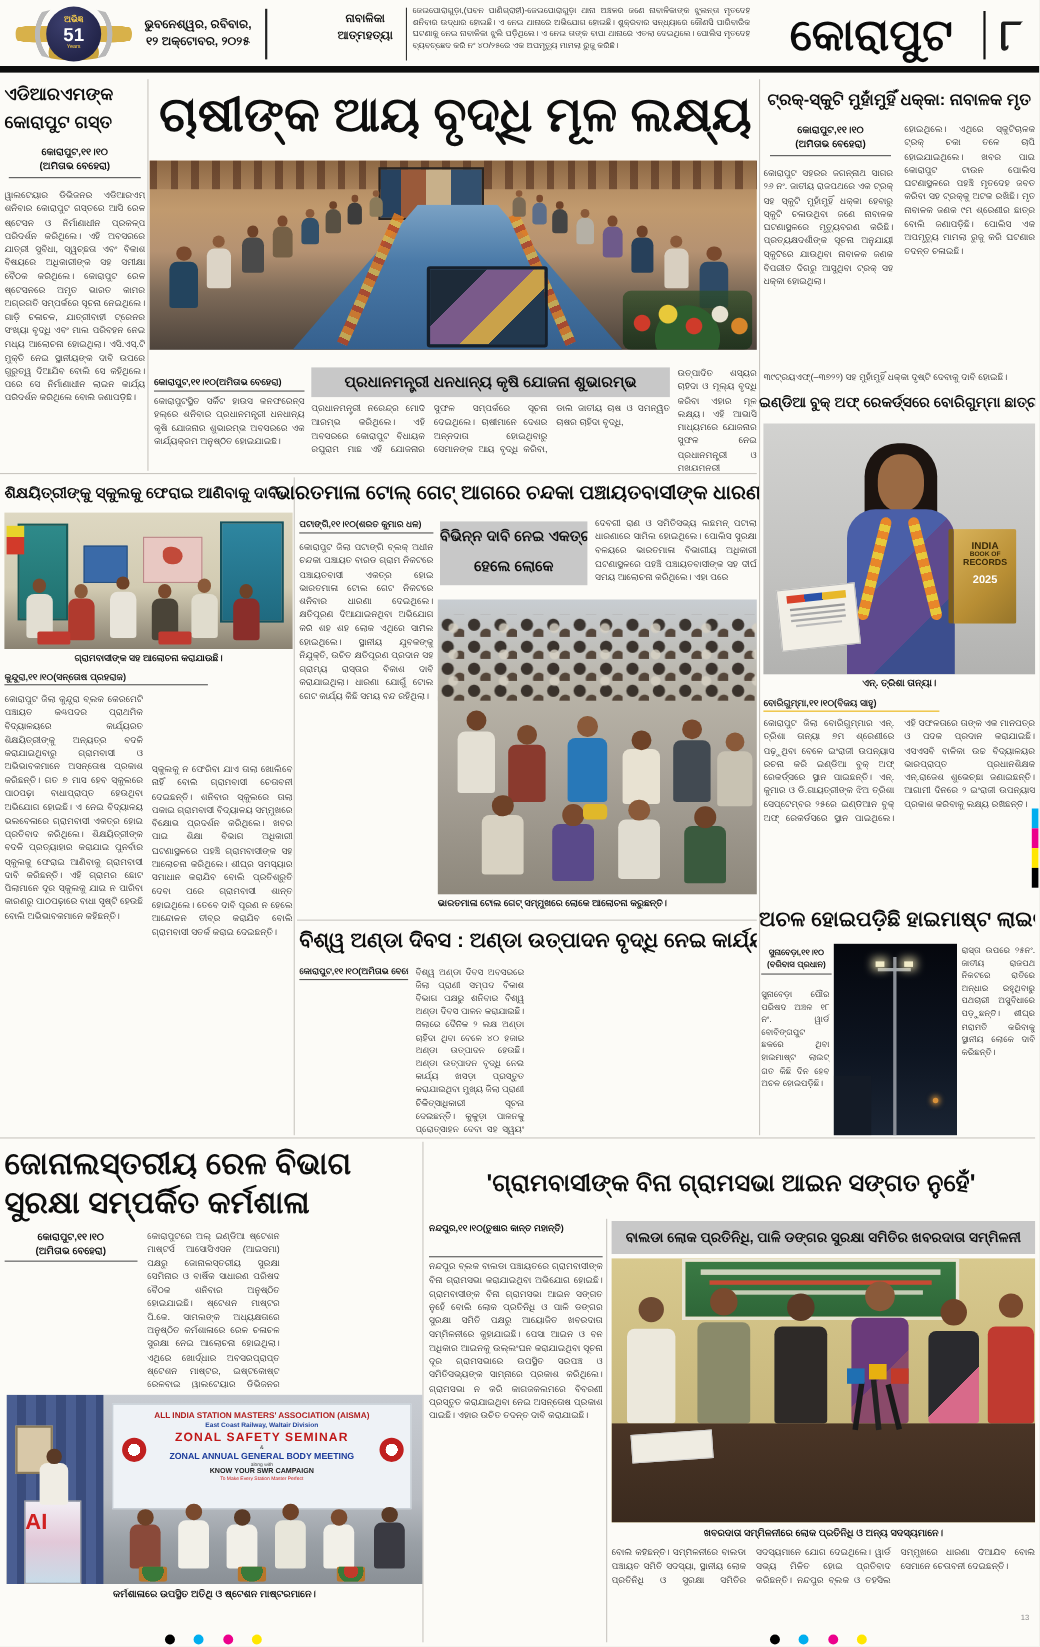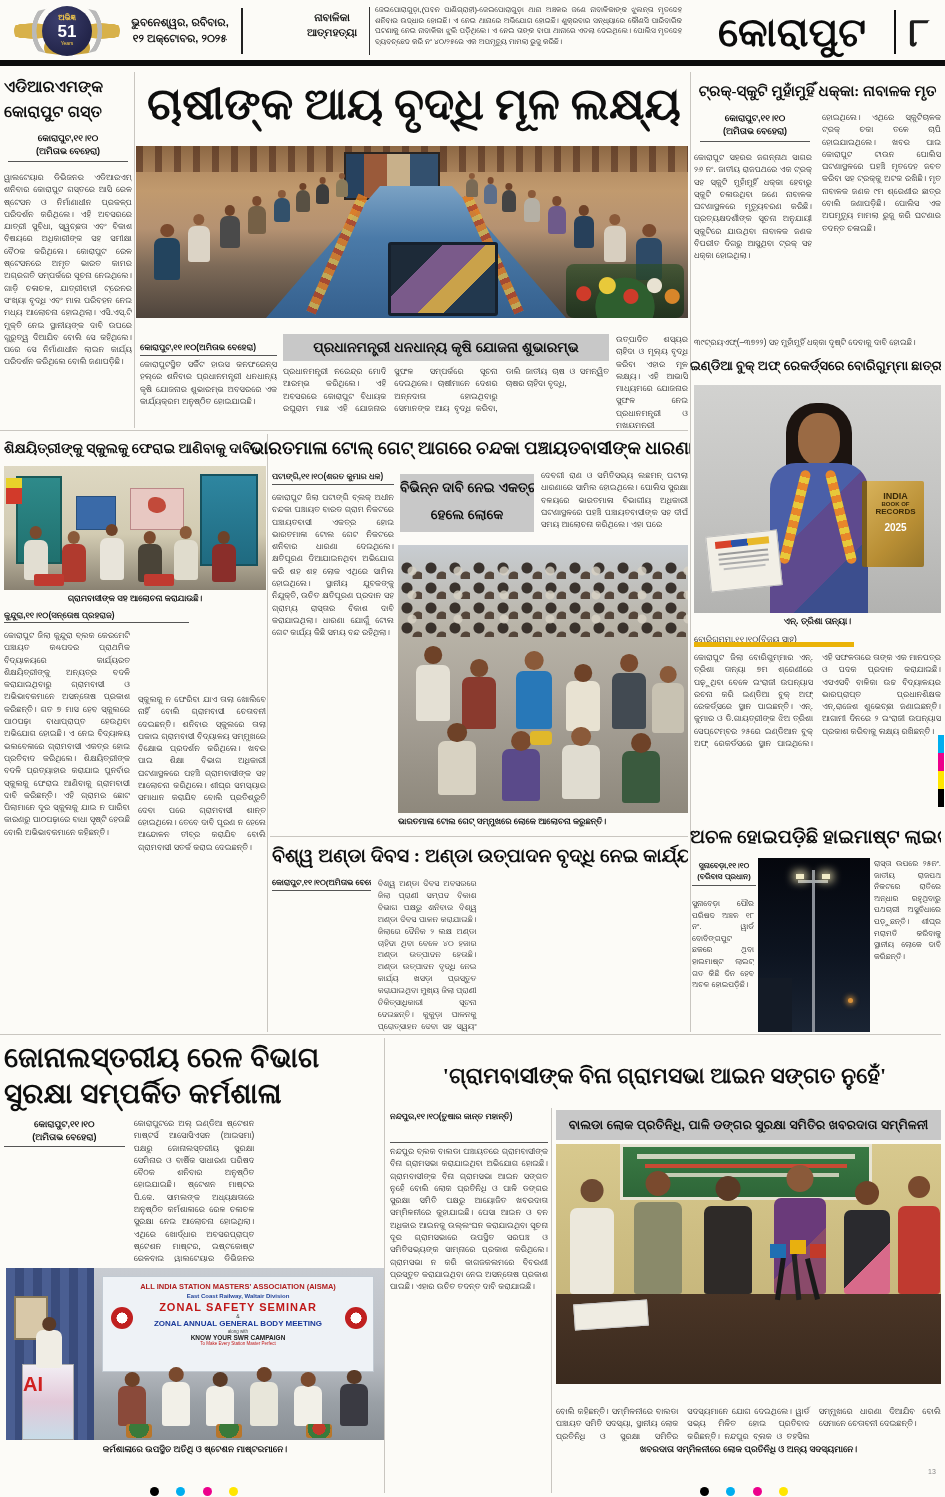--- a/index.html
+++ b/index.html
@@ -3,21 +3,21 @@
 <meta charset="utf-8">
 <style>
   * { margin:0; padding:0; box-sizing:border-box; }
   html,body { background:#e9e7e1; }
   body { font-family:"Liberation Sans", sans-serif; }
   #paper{
     position:relative; width:945px; height:1497px; margin:0 auto;
     background:#fcfbf7; color:#1c1c1c; overflow:hidden;
   }
   .abs{ position:absolute; }
-  .hl{ font-weight:bold; color:#0e0e0e; overflow:hidden; white-space:nowrap; text-align:center;font-family:Liberation Serif, serif; }
+  .hl{ font-weight:bold; color:#0e0e0e; overflow:hidden; white-space:nowrap; text-align:center; }
   .hl2{ font-weight:bold; color:#0e0e0e; overflow:hidden; }
   .body-txt{ font-size:8.2px; line-height:12.3px; text-align:justify; color:#2a2a2a; overflow:hidden; }
   .dl{ font-weight:bold; font-size:8.4px; color:#111; }
   .dl-c{ font-weight:bold; font-size:9px; color:#111; text-align:center; line-height:13px; }
   .rule-b{ border-bottom:1.2px solid #555; padding-bottom:3px; margin-bottom:4px; }
   .caption{ font-weight:bold; font-size:8.8px; color:#111; overflow:hidden; white-space:nowrap; }
   .gray-sub{ background:#c8c8c8; font-weight:bold; color:#0d0d0d; text-align:center; overflow:hidden; }
   .vrule{ width:1px; background:#c9c6c0; }
   .hrule{ height:1px; background:#c9c6c0; }
   .photo{ overflow:hidden; background:#999; }
@@ -171,21 +171,21 @@
     </div>
     <div class="abs" style="left:14px;top:148px;width:72px;height:56px;background:#f2efe6;transform:rotate(-6deg);border:1px solid #bbb;">
       <div style="height:7px;margin:5px 8px 0;background:linear-gradient(90deg,#d8422a 0 30%,#2a52a8 30% 60%,#e8b82a 60% 100%);"></div>
       <div style="height:2px;margin:5px 10px 0;background:#999;"></div>
       <div style="height:2px;margin:3px 10px 0;background:#aaa;"></div>
       <div style="height:2px;margin:3px 10px 0;background:#aaa;"></div>
       <div style="height:2px;margin:3px 14px 0;background:#bbb;"></div>
     </div>
   </div>
   <div class="abs caption" style="left:694px;top:616px;width:247px;height:13px;text-align:center;">ଏନ୍. ତ୍ରିଶା ତାନ୍ୟା।</div>
-  <div class="abs" style="left:694px;top:634px;width:160px;height:13px;font-weight:normal;font-size:8.4px;border-bottom:5px solid #eab308;white-space:nowrap;overflow:hidden;">ବୋରିଗୁମ୍ମା,୧୧।୧୦(ବିଜୟ ସାହୁ)</div>
+  <div class="abs" style="left:694px;top:634px;width:160px;height:13px;font-weight:bold;font-size:8.4px;border-bottom:1px solid #eab308;white-space:nowrap;overflow:hidden;">ବୋରିଗୁମ୍ମା,୧୧।୧୦(ବିଜୟ ସାହୁ)</div>
   <div class="abs body-txt" style="left:694px;top:652px;width:247px;height:164px;column-count:2;column-gap:9px;">କୋରାପୁଟ ଜିଲା ବୋରିଗୁମ୍ମାର ଏନ୍. ତ୍ରିଶା ତାନ୍ୟା ୭ମ ଶ୍ରେଣୀରେ ପଢ଼ୁଥିବା ବେଳେ ଇଂରାଜୀ ଉପନ୍ୟାସ ରଚନା କରି ଇଣ୍ଡିଆ ବୁକ୍ ଅଫ୍ ରେକର୍ଡ୍ସରେ ସ୍ଥାନ ପାଇଛନ୍ତି। ଏନ୍. କୁମାର ଓ ଡି.ଗାୟତ୍ରୀଙ୍କ ଝିଅ ତ୍ରିଶା ସେପ୍ଟେମ୍ବର ୨୫ରେ ଇଣ୍ଡିଆନ ବୁକ୍ ଅଫ୍ ରେକର୍ଡସରେ ସ୍ଥାନ ପାଇଥିଲେ। ଏହି ସଫଳତାରେ ତାଙ୍କ ଏକ ମାନପତ୍ର ଓ ପଦକ ପ୍ରଦାନ କରାଯାଇଛି। ଏସଏସବି ବାଳିକା ଉଚ୍ଚ ବିଦ୍ୟାଳୟର ଭାରପ୍ରାପ୍ତ ପ୍ରଧାନଶିକ୍ଷକ ଏନ୍.ରାଜେଶ ଶୁଭେଚ୍ଛା ଜଣାଇଛନ୍ତି। ଆଗାମୀ ଦିନରେ ୨ ଇଂରାଜୀ ଉପନ୍ୟାସ ପ୍ରକାଶ କରିବାକୁ ଲକ୍ଷ୍ୟ ରଖିଛନ୍ତି।</div>
 
   <div class="abs hl" style="left:690px;top:820px;width:251px;height:34px;font-size:19px;line-height:33px;">ଅଚଳ ହୋଇପଡ଼ିଛି ହାଇମାଷ୍ଟ ଲାଇଟ୍</div>
   <div class="abs dl-c rule-b" style="left:692px;top:860px;width:64px;font-size:7.6px;line-height:11px;">
     <div style="white-space:nowrap;overflow:hidden;">ସୁନାବେଡ଼ା,୧୧।୧୦</div>
     <div style="white-space:nowrap;overflow:hidden;">(ବରିବାସ ପ୍ରଧାନ)</div>
   </div>
   <div class="abs body-txt" style="left:692px;top:898px;width:62px;height:134px;font-size:7.8px;line-height:11.6px;">ସୁନାବେଡ଼ା ପୌର ପରିଷଦ ଅଞ୍ଚଳ ୧୮ ନଂ. ୱାର୍ଡ ବୋବିଙ୍ଗପୁଟ ଛକରେ ଥିବା ହାଇମାଷ୍ଟ ଲାଇଟ୍ ଗତ କିଛି ଦିନ ହେବ ଅଚଳ ହୋଇପଡ଼ିଛି।</div>
   <div class="abs photo" style="left:758px;top:858px;width:112px;height:174px;background:linear-gradient(180deg,#05070d 0,#0d1420 55%,#1a2433 100%);">
     <div class="abs" style="left:54px;top:12px;width:3px;height:162px;background:#8a8f98;"></div>
@@ -318,21 +318,21 @@
     <span class="pn" style="--s:#7a4a2e;left:342px;top:62px;width:42px;height:88px;background:#c03a30;"></span>
     <div class="abs" style="left:0;top:150px;width:385px;height:90px;background:linear-gradient(180deg,#4a3526,#3a2a1e);"></div>
     <div class="abs" style="left:18px;top:158px;width:74px;height:26px;background:#efece2;transform:rotate(-4deg);border:1px solid #ccc;"></div>
     <div class="abs" style="left:222px;top:112px;width:5px;height:44px;background:#1a1a1a;transform:rotate(8deg);"></div>
     <div class="abs" style="left:238px;top:110px;width:5px;height:46px;background:#222;transform:rotate(-6deg);"></div>
     <div class="abs" style="left:254px;top:114px;width:5px;height:42px;background:#1a1a1a;transform:rotate(-14deg);"></div>
     <div class="abs" style="left:214px;top:100px;width:16px;height:14px;background:#1f6fb2;"></div>
     <div class="abs" style="left:234px;top:96px;width:16px;height:14px;background:#e8b00f;"></div>
     <div class="abs" style="left:254px;top:100px;width:16px;height:14px;background:#c23a2a;"></div>
   </div>
-  <div class="abs caption" style="left:556px;top:1444px;width:385px;height:13px;text-align:center;">ଖବରଦାତା ସମ୍ମିଳନୀରେ ଲୋକ ପ୍ରତିନିଧି ଓ ଅନ୍ୟ ସଦସ୍ୟମାନେ।</div>
+  <div class="abs caption" style="left:556px;top:1388px;width:385px;height:13px;text-align:center;">ଖବରଦାତା ସମ୍ମିଳନୀରେ ଲୋକ ପ୍ରତିନିଧି ଓ ଅନ୍ୟ ସଦସ୍ୟମାନେ।</div>
   <div class="abs body-txt" style="left:556px;top:1406px;width:385px;height:87px;column-count:3;column-gap:9px;">ବୋଲି କହିଛନ୍ତି। ସମ୍ମିଳନୀରେ ବାଲଡା ପଞ୍ଚାୟତ ସମିତି ସଦସ୍ୟା, ସ୍ଥାନୀୟ ଲୋକ ପ୍ରତିନିଧି ଓ ସୁରକ୍ଷା ସମିତିର ସଦସ୍ୟମାନେ ଯୋଗ ଦେଇଥିଲେ। ୱାର୍ଡ ସଭ୍ୟ ମିଳିତ ହୋଇ ପ୍ରତିବାଦ କରିଛନ୍ତି। ନନ୍ଦପୁର ବ୍ଲକ ଓ ତହସିଲ ସମ୍ମୁଖରେ ଧାରଣା ଦିଆଯିବ ବୋଲି ସେମାନେ ଚେତାବନୀ ଦେଇଛନ୍ତି।</div>
 
   <div class="abs" style="left:150px;top:1482px;height:10px;">
     <span class="cmyk-dot" style="background:#000000;"></span>
     <span class="cmyk-dot" style="background:#00aeef;"></span>
     <span class="cmyk-dot" style="background:#ec008c;"></span>
     <span class="cmyk-dot" style="background:#ffe600;"></span>
   </div>
   <div class="abs" style="left:700px;top:1482px;height:10px;">
     <span class="cmyk-dot" style="background:#000000;"></span>

